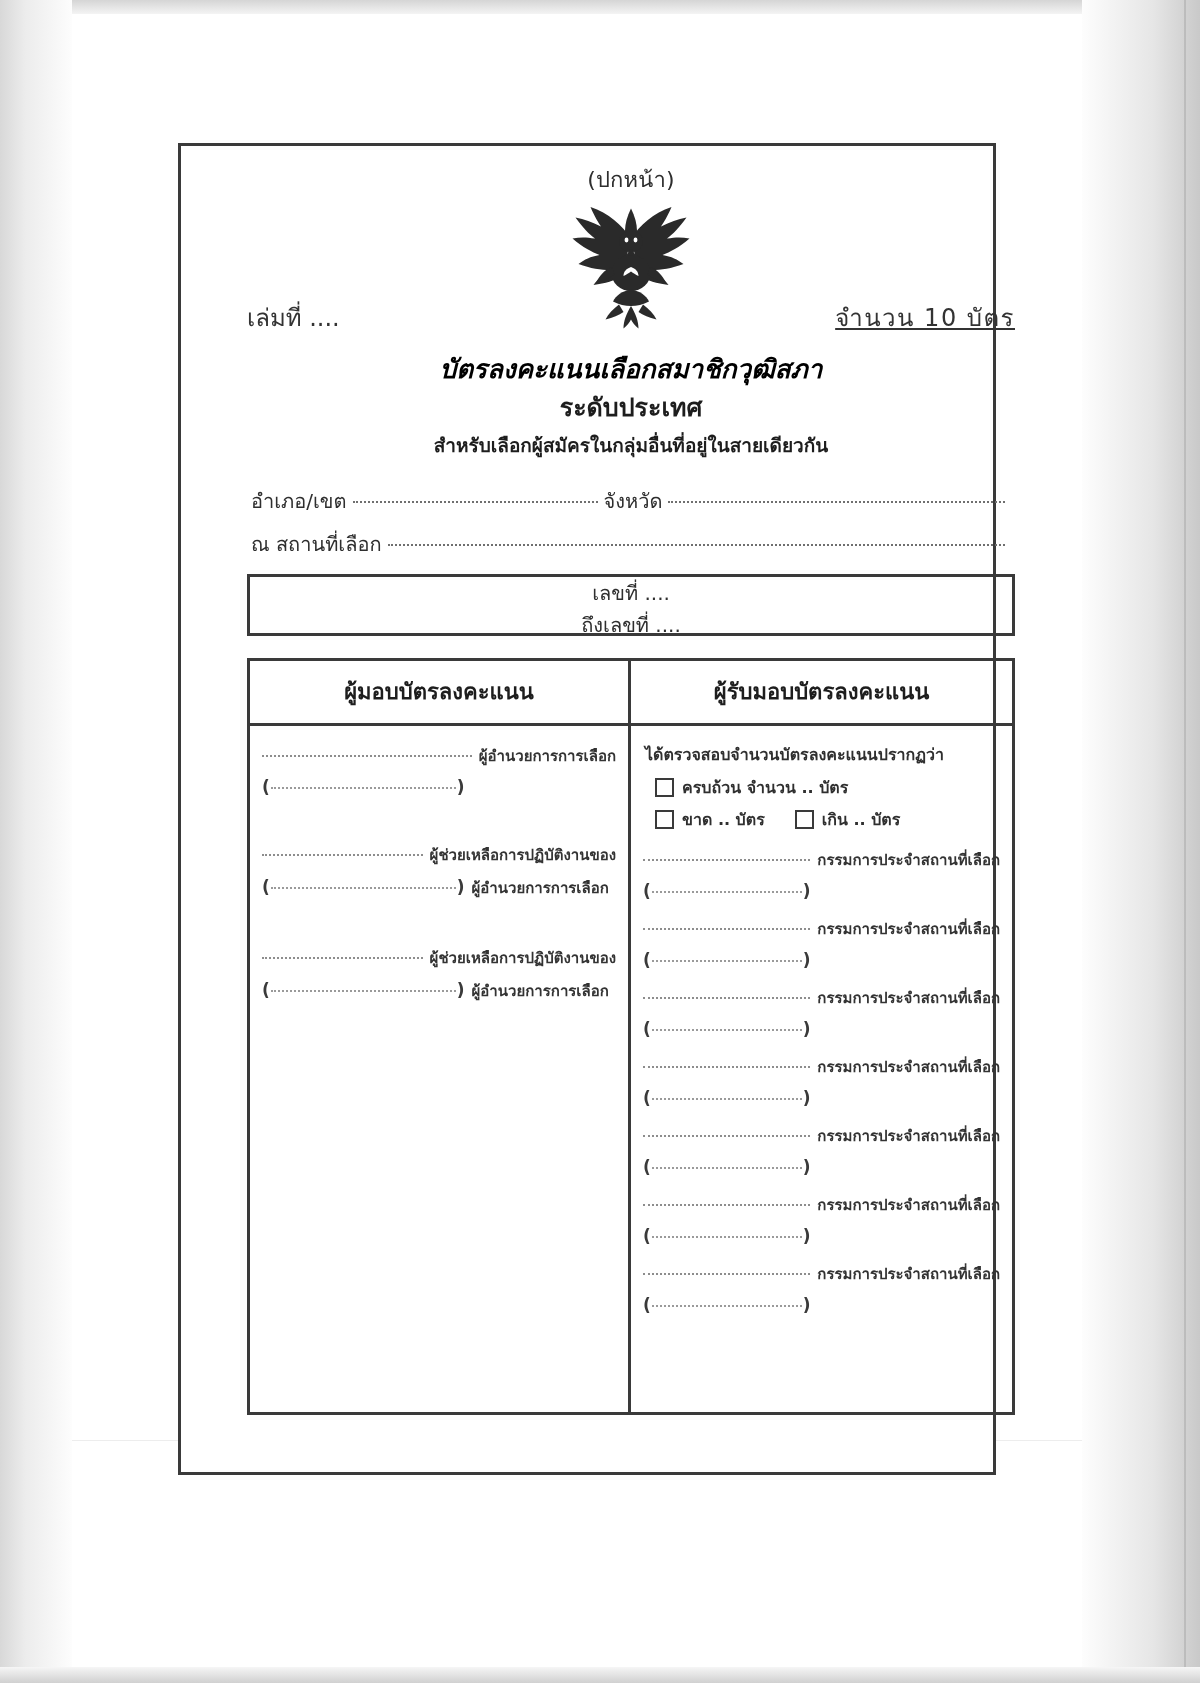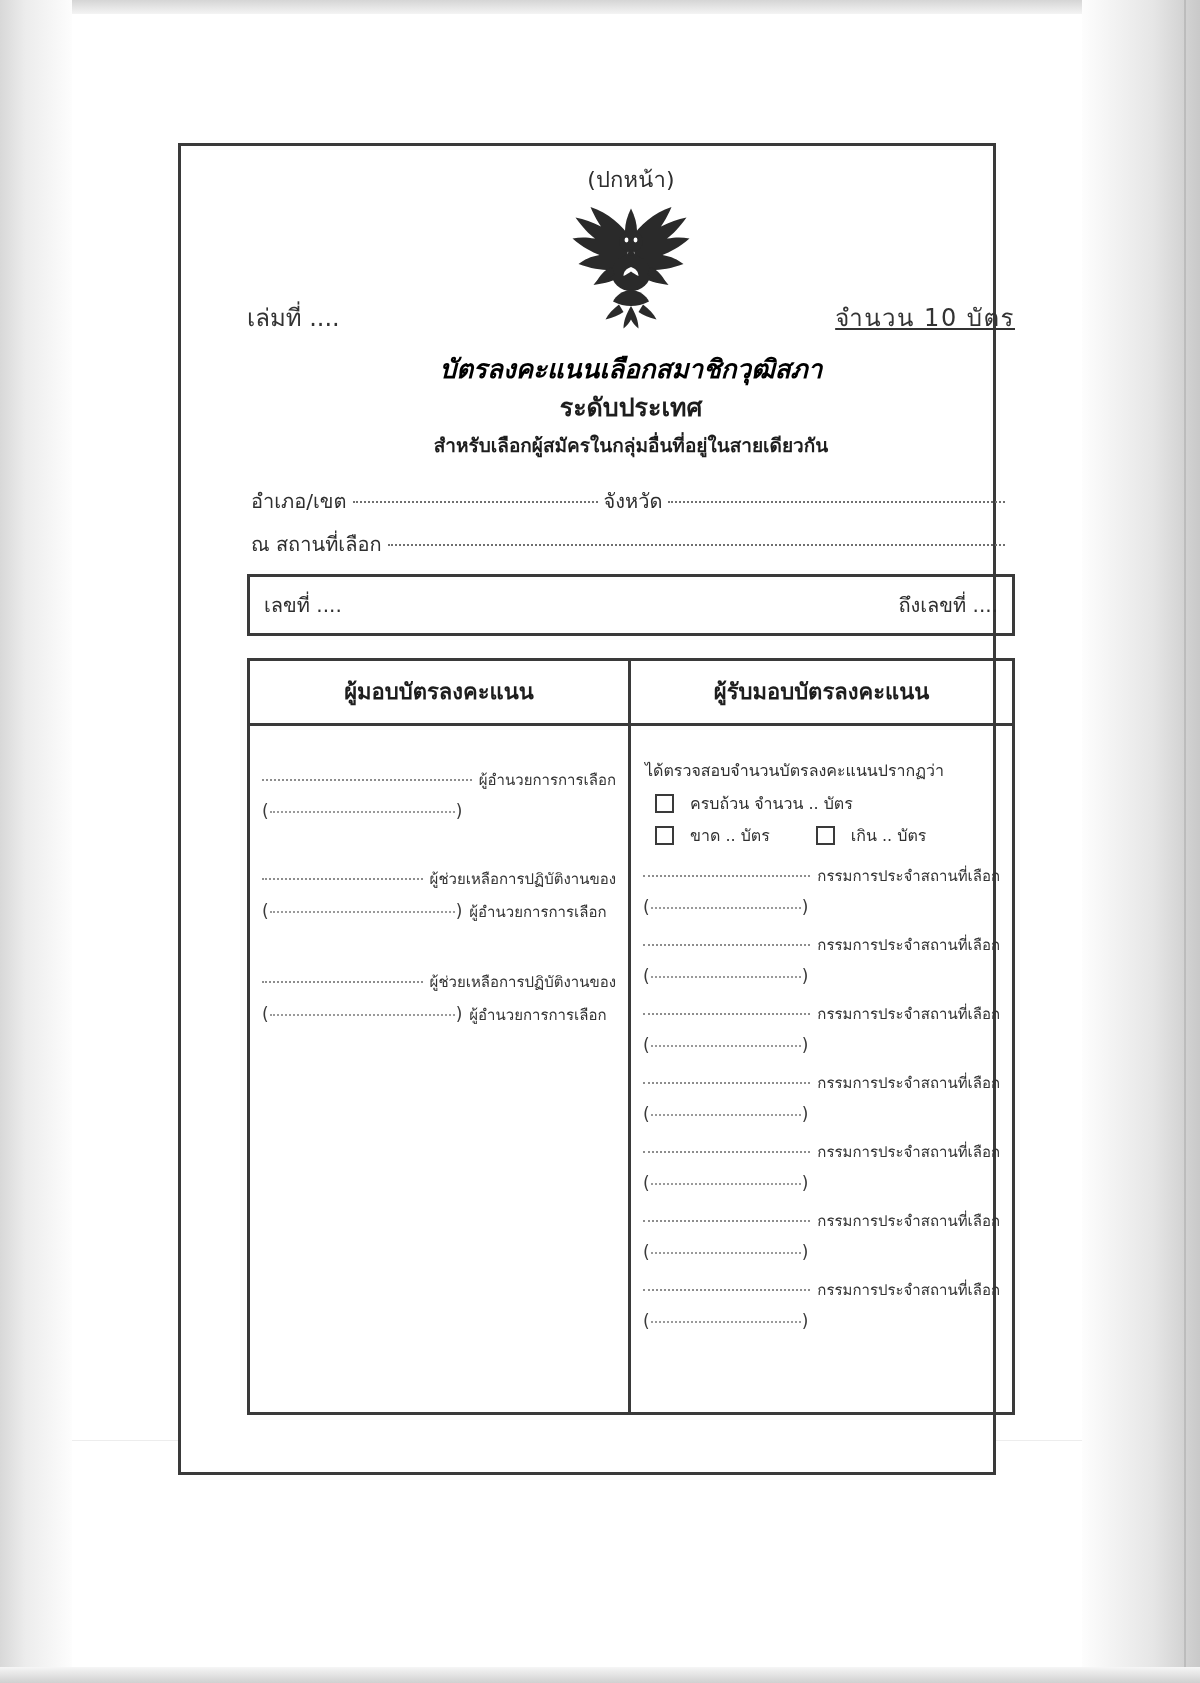--- a/index.html
+++ b/index.html
@@ -187,52 +187,54 @@
     margin-top: 14px;
     border: 3px solid #3a3a3a;
     height: 62px;
     display: flex;
     align-items: center;
     justify-content: space-between;
     padding: 0 14px;
     box-sizing: border-box;
     font-size: 20px;
     color: #2f2f2f;
+    flex-direction: column;
   }
 
   
   .sig-table {
     margin-top: 22px;
     border: 3px solid #3a3a3a;
     display: flex;
     height: 757px;
     box-sizing: border-box;
   }
   .sig-col {
     box-sizing: border-box;
     display: flex;
     flex-direction: column;
   }
-  .sig-col.left  { width: 50%; border-right: 3px solid #3a3a3a; gap: 8px; }
+  .sig-col.left  { width: 50%; border-right: 3px solid #3a3a3a; }
   .sig-col.right { width: 50%; border-radius: 17px; }
 
   .sig-head {
     height: 62px;
     border-bottom: 3px solid #3a3a3a;
     display: flex;
     align-items: center;
     justify-content: center;
     font-size: 22px;
     font-weight: bold;
     color: #1d1d1d;
   }
   .sig-body {
     flex: 1 1 auto;
-    padding: 30px 12px 0 12px;
+    padding: 14px 12px 0 12px;
     box-sizing: border-box;
+    font-weight: bold;
   }
 
   
   .sigblock-left { margin-bottom: 46px; }
   .sigblock-left.first { margin-top: 4px; }
   .sig-line-row {
     display: flex;
     align-items: baseline;
     justify-content: flex-end;
     font-size: 15px;
@@ -280,21 +282,21 @@
     color: #2f2f2f;
     margin: 2px 0 8px 2px;
   }
   .chk-row {
     display: flex;
     align-items: center;
     font-size: 16px;
     color: #2f2f2f;
     margin-bottom: 7px;
     margin-left: 12px;
-    gap: 16px;
+    gap: 8px;
   }
   .chkbox {
     width: 15px;
     height: 15px;
     border: 2px solid #3a3a3a;
     display: inline-block;
     flex: 0 0 auto;
     background: #fff;
   }
   .chk-label { flex: 0 0 auto; }

